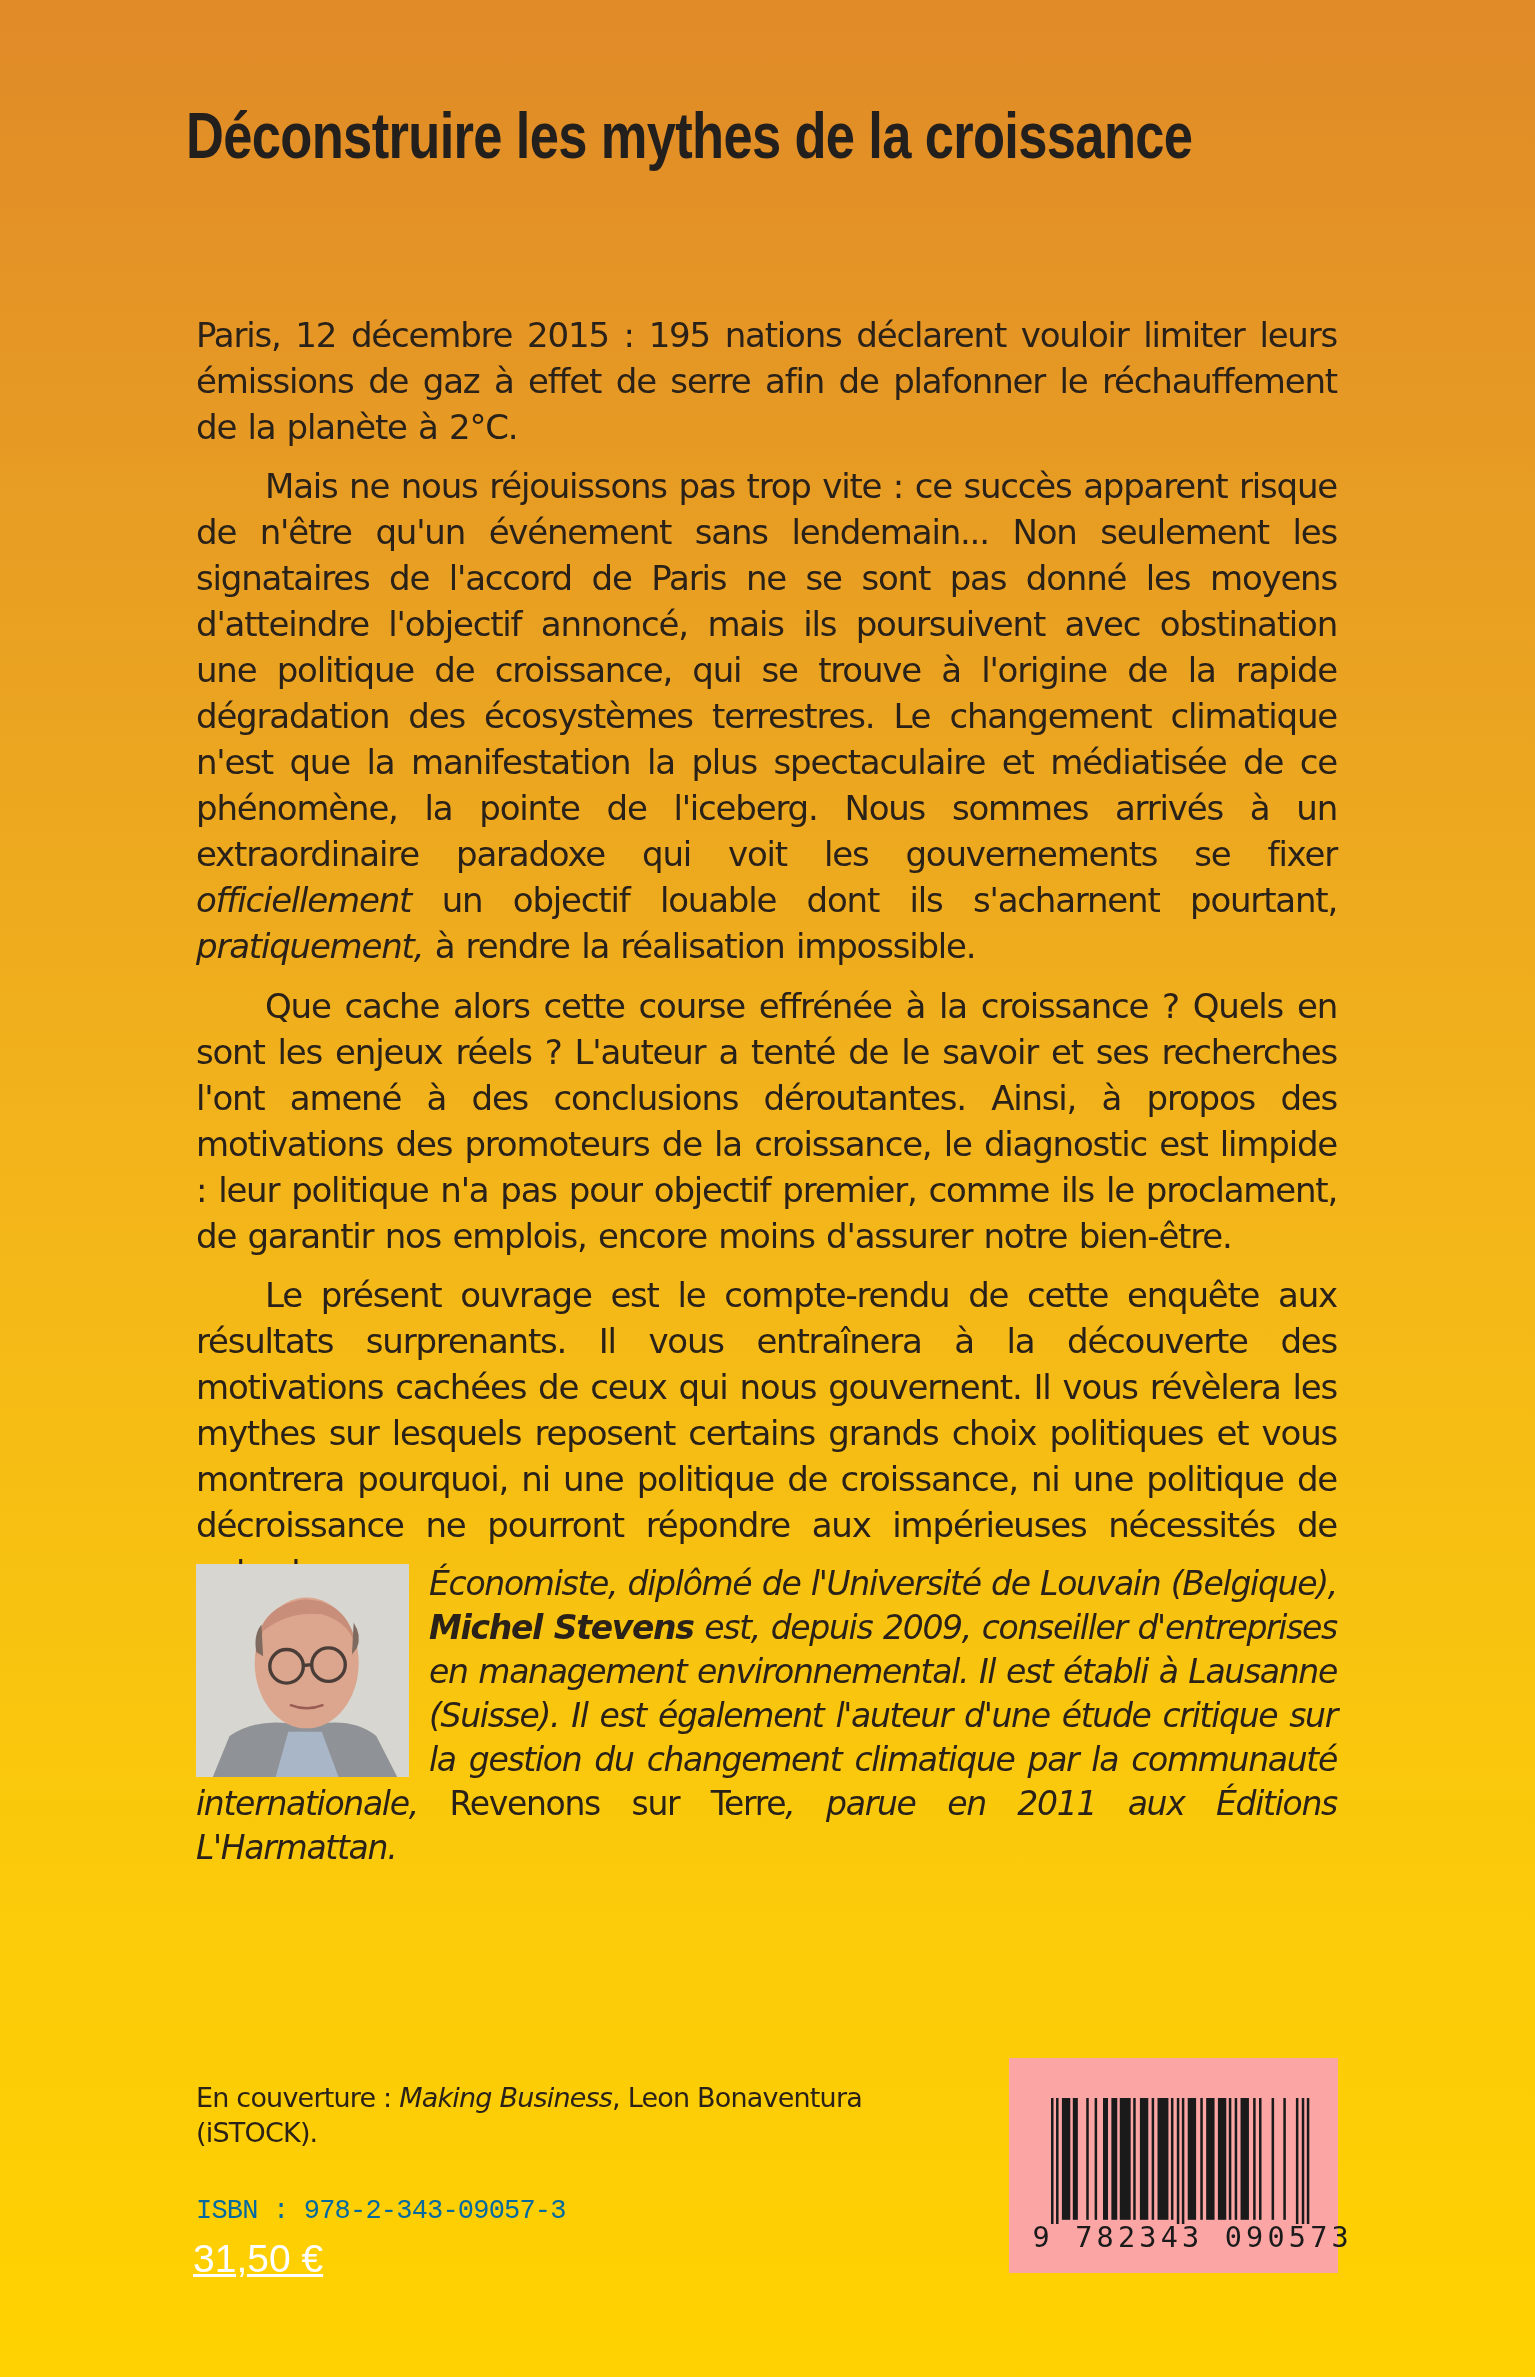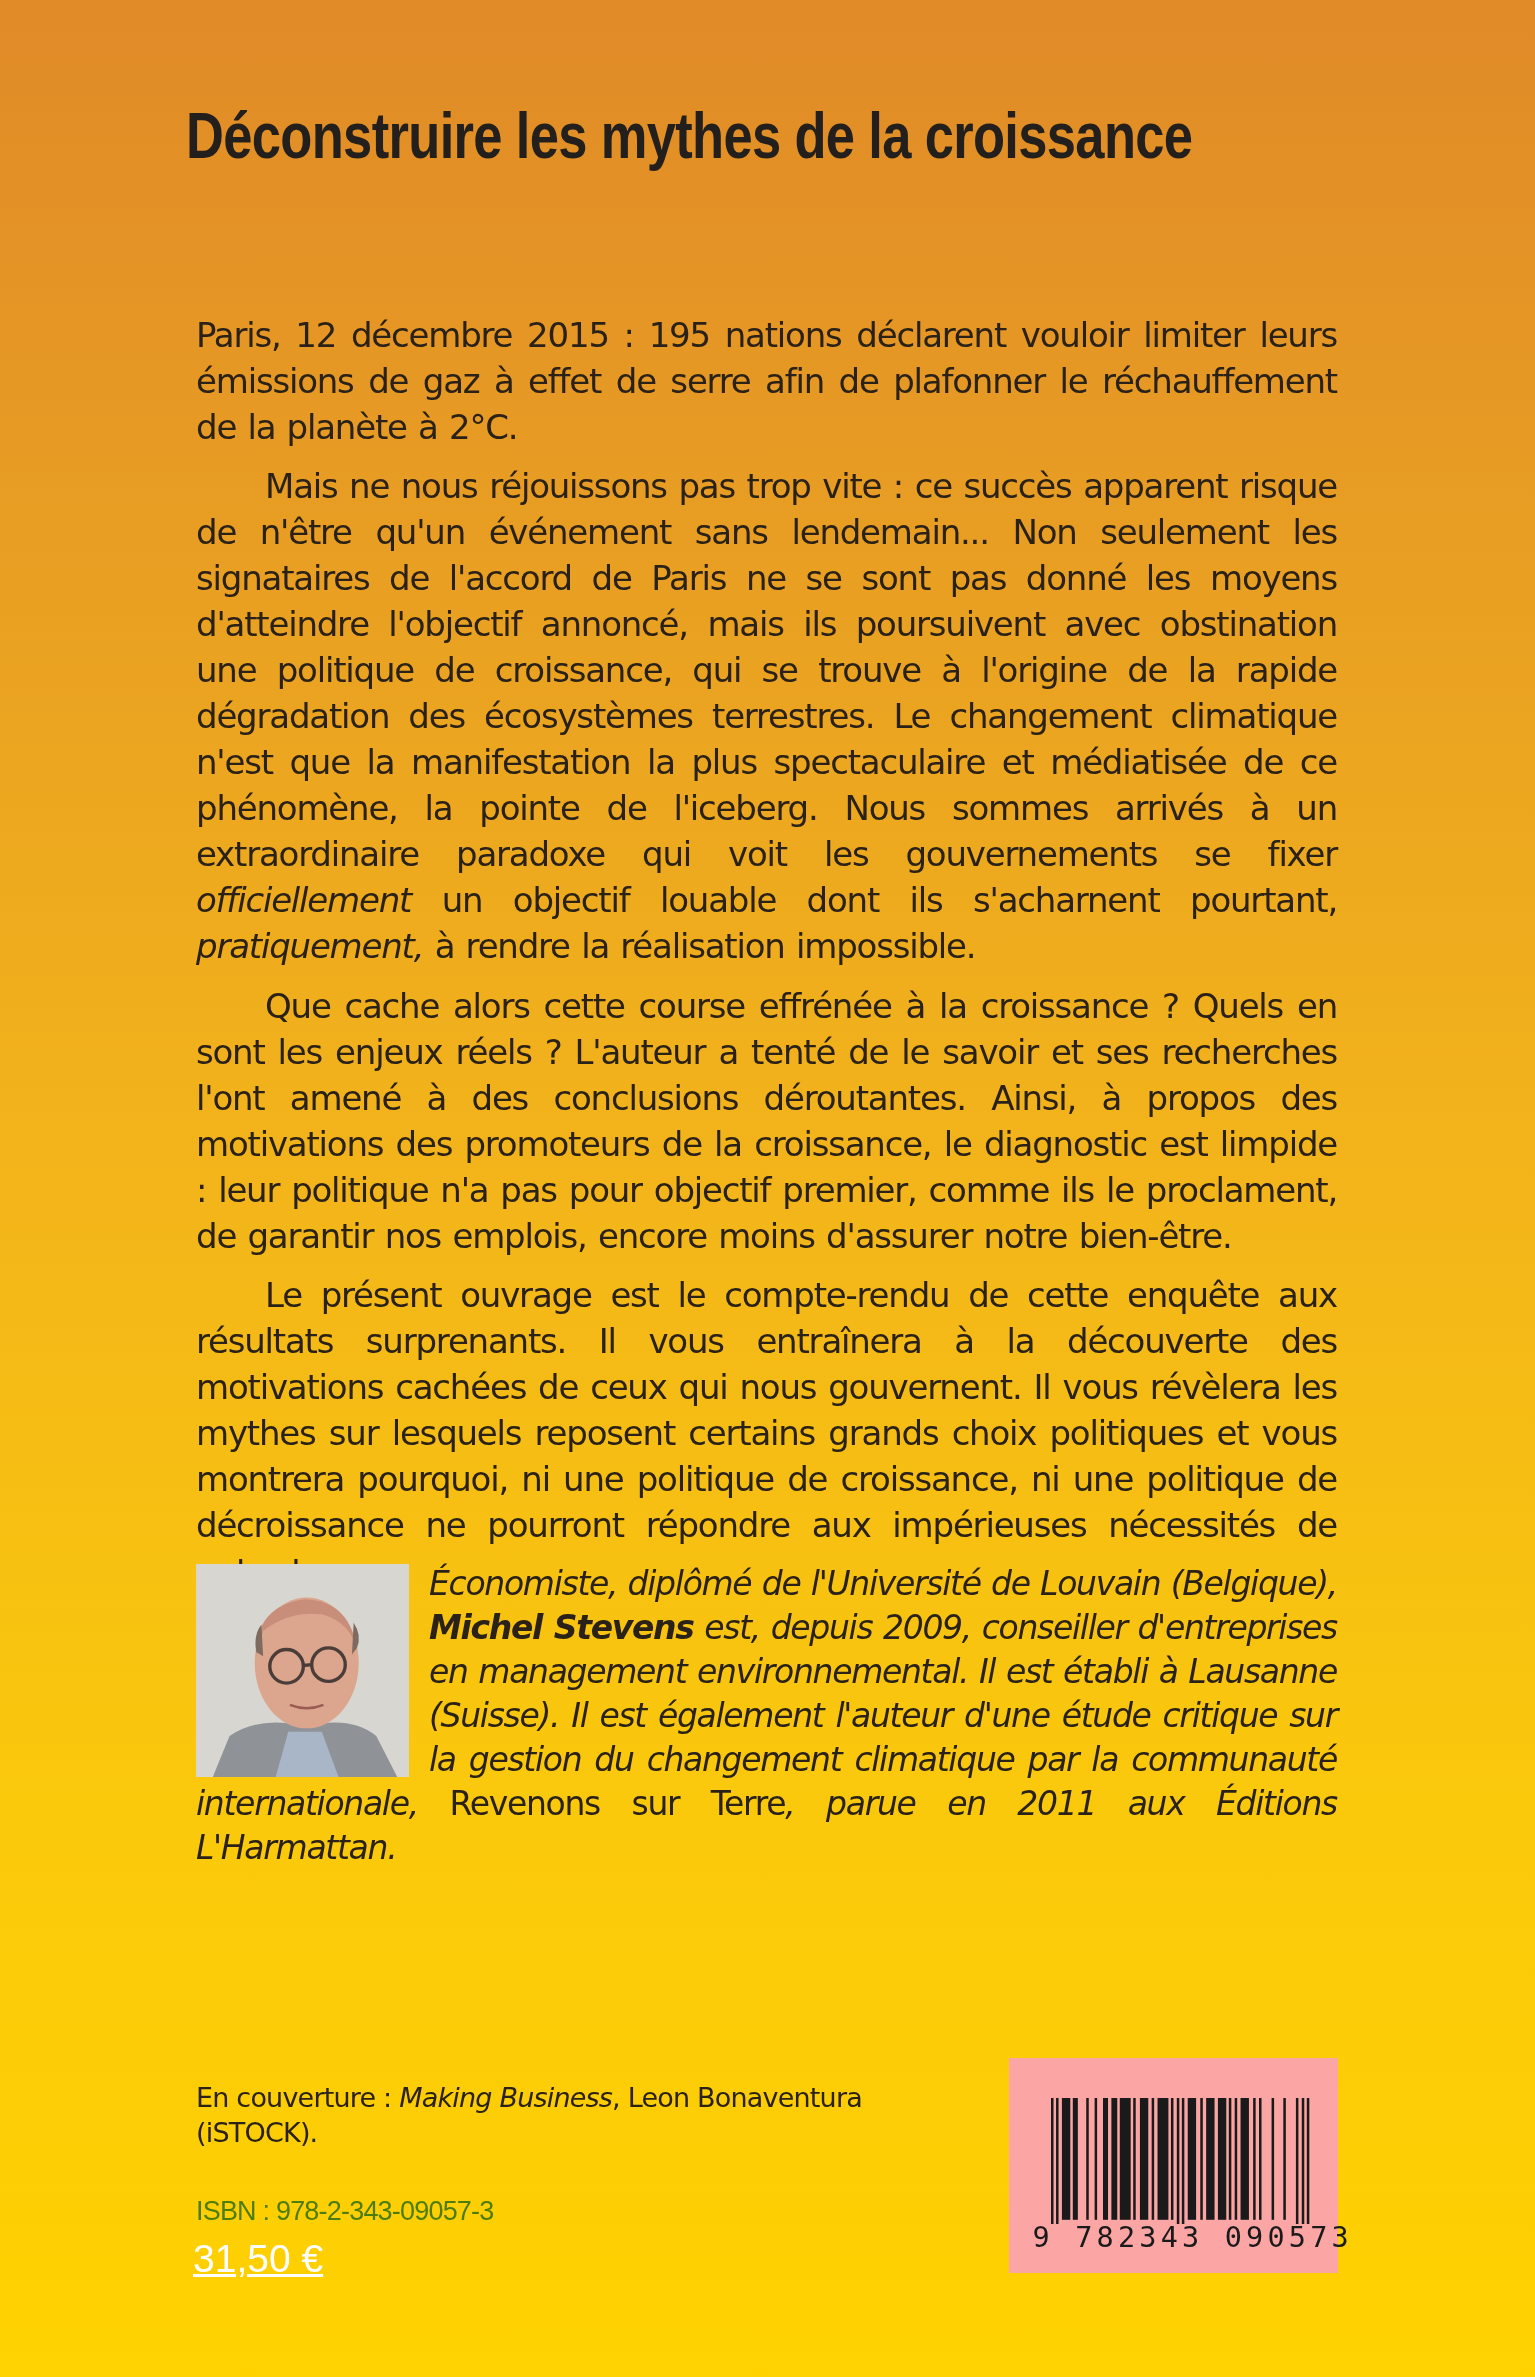--- a/index.html
+++ b/index.html
@@ -74,24 +74,24 @@
       font-size: 27px;
       line-height: 35px;
       letter-spacing: -0.8px;
       color: #2a2118;
     }
     .credit i { font-style: italic; margin-top: 23px; }
     .isbn {
       position: absolute;
       left: 196px;
       top: 2196px;
-      font-family: Liberation Sans, sans-serif;
+      font-family: Liberation Mono, monospace;
       font-size: 27px;
       letter-spacing: -0.8px;
-      color: #4d7c0f;
+      color: #0369a1;
       text-align: center;
     }
     .price {
       position: absolute;
       left: 193px;
       top: 2237px;
       font-family: "Liberation Sans", sans-serif;
       font-size: 39px;
       color: #ffffff;
       text-decoration: underline;

